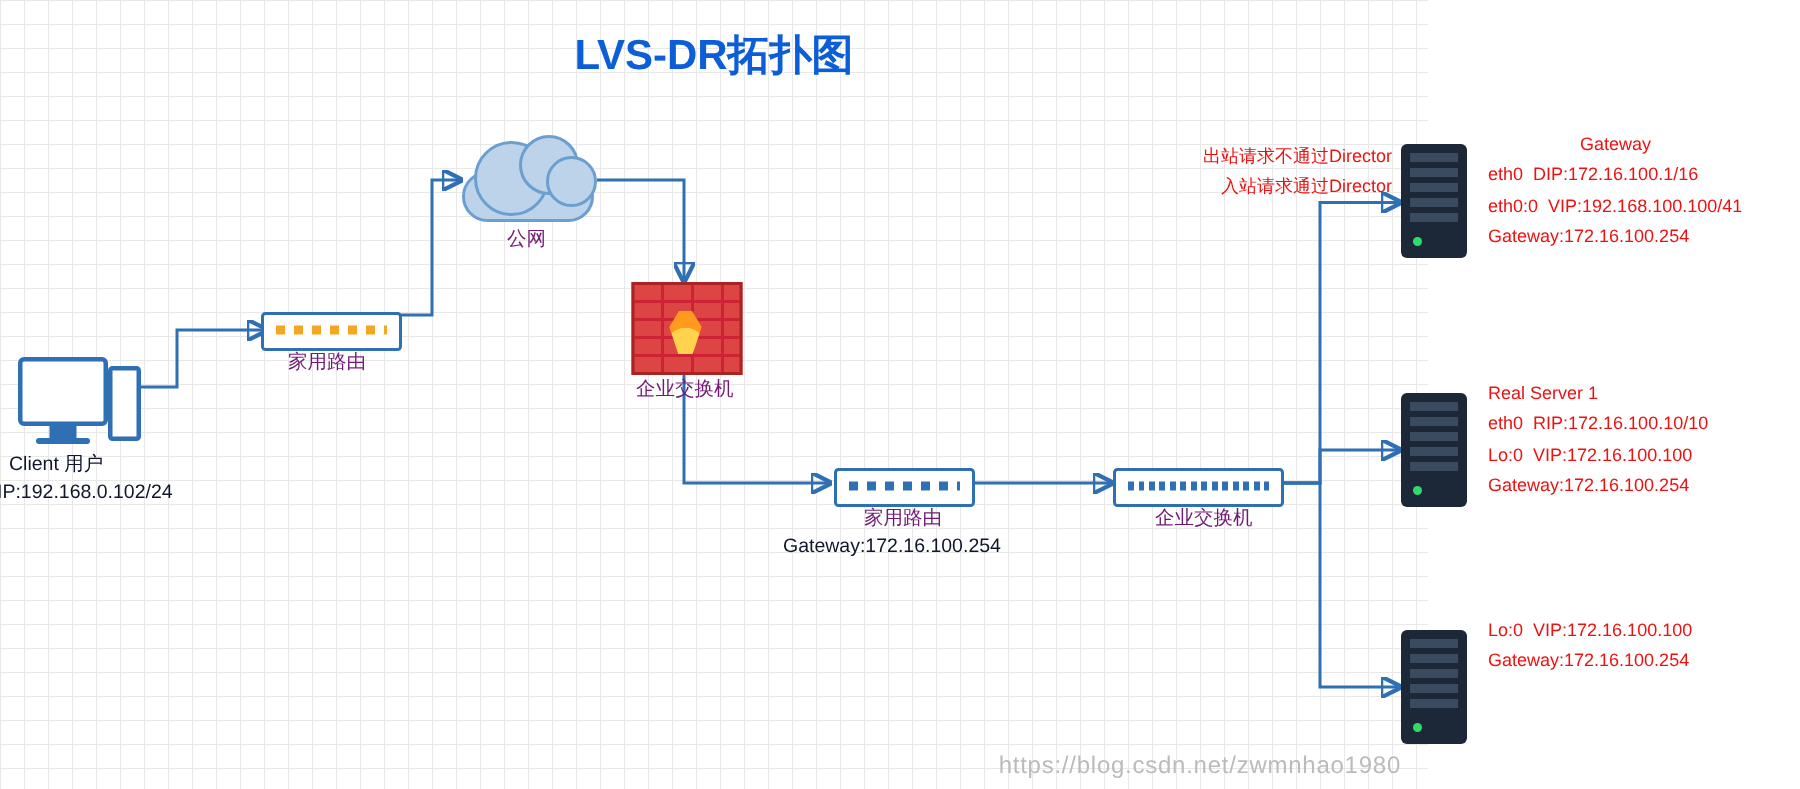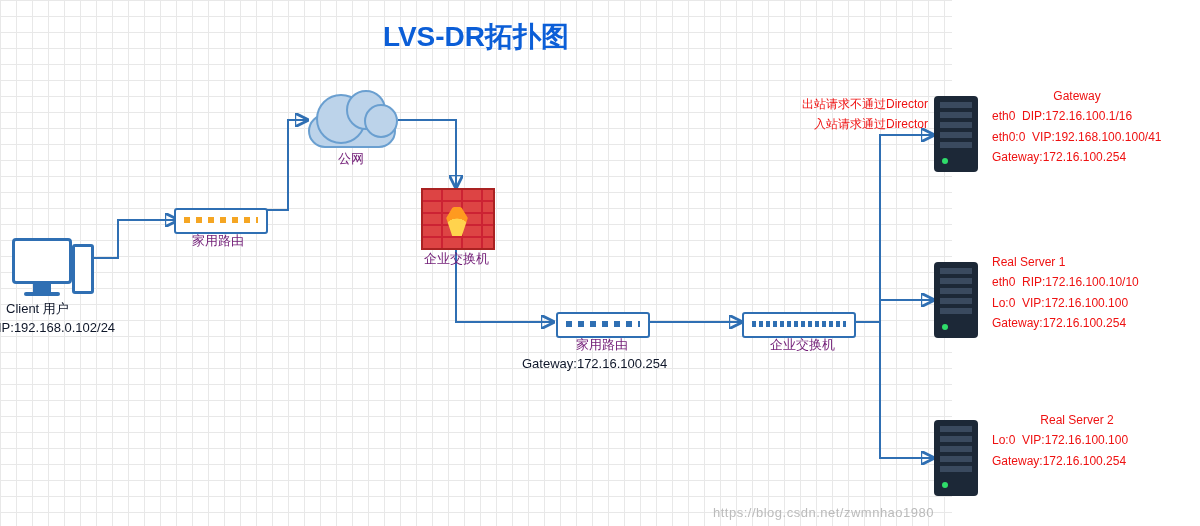--- a/index.html
+++ b/index.html
@@ -7,21 +7,21 @@
   .grid{position:absolute;inset:0;
     background-image:
       linear-gradient(to right,#e8e8e8 1px,transparent 1px),
       linear-gradient(to bottom,#e8e8e8 1px,transparent 1px),
       linear-gradient(to right,#d8d8d8 1px,transparent 1px),
       linear-gradient(to bottom,#d8d8d8 1px,transparent 1px);
     background-size:16px 16px,16px 16px,80px 80px,80px 80px}
   .title{position:absolute;left:0;right:0;top:18px;text-align:center;color:#0b5ed7;font-weight:700;font-size:28px}
   .lbl{position:absolute;color:#701a75;font-size:13px;white-space:nowrap;text-align:center}
   .red{color:#0f172a}
-  .watermark{position:absolute;right:18px;bottom:6px;color:#bbb;font-size:13px;letter-spacing:.5px}
+  .watermark{position:absolute;right:18px;bottom:6px;color:#bbb;font-size:16px;letter-spacing:.5px}
   svg.wires{position:absolute;inset:0;width:1200px;height:526px}
   svg.wires path,svg.wires line{stroke:#2f6fb3;stroke-width:2;fill:none}
   .icon{position:absolute}
   
   .icon .monitor{width:54px;height:40px;border:3px solid #2f6fb3;border-radius:4px;background:#fff}
   .icon .stand{width:18px;height:8px;background:#2f6fb3;margin:0 auto}
   .icon .base{width:36px;height:4px;background:#2f6fb3;margin:0 auto;border-radius:2px}
   .icon .tower{position:absolute;right:-22px;top:6px;width:16px;height:44px;border:3px solid #2f6fb3;border-radius:3px;background:#fff}
   
   .router{width:90px;height:22px;background:#fff;border:2px solid #2f6fb3;border-radius:3px;position:relative}
@@ -147,19 +147,18 @@
   <div style="text-align:left;width:170px">Real Server 1</div>
   <div><span>eth0</span>&nbsp;&nbsp;<span>RIP:172.16.100.10/10</span></div>
   <div><span>Lo:0</span>&nbsp;&nbsp;<span>VIP:172.16.100.100</span></div>
   <div>Gateway:172.16.100.254</div>
 </div>
 
 <div class="icon" style="left:934px;top:420px">
       <div class="server"></div>
     </div>
 <div class="textblock" style="left:992px;top:410px">
-  <div style="text-align:center;width:170px">Real Server 2</div>
   <div><span>Lo:0</span>&nbsp;&nbsp;<span>VIP:172.16.100.100</span></div>
   <div>Gateway:172.16.100.254</div>
 </div>
 
 <div class="watermark">https://blog.csdn.net/zwmnhao1980</div>
 </div>
 
 </body></html>

